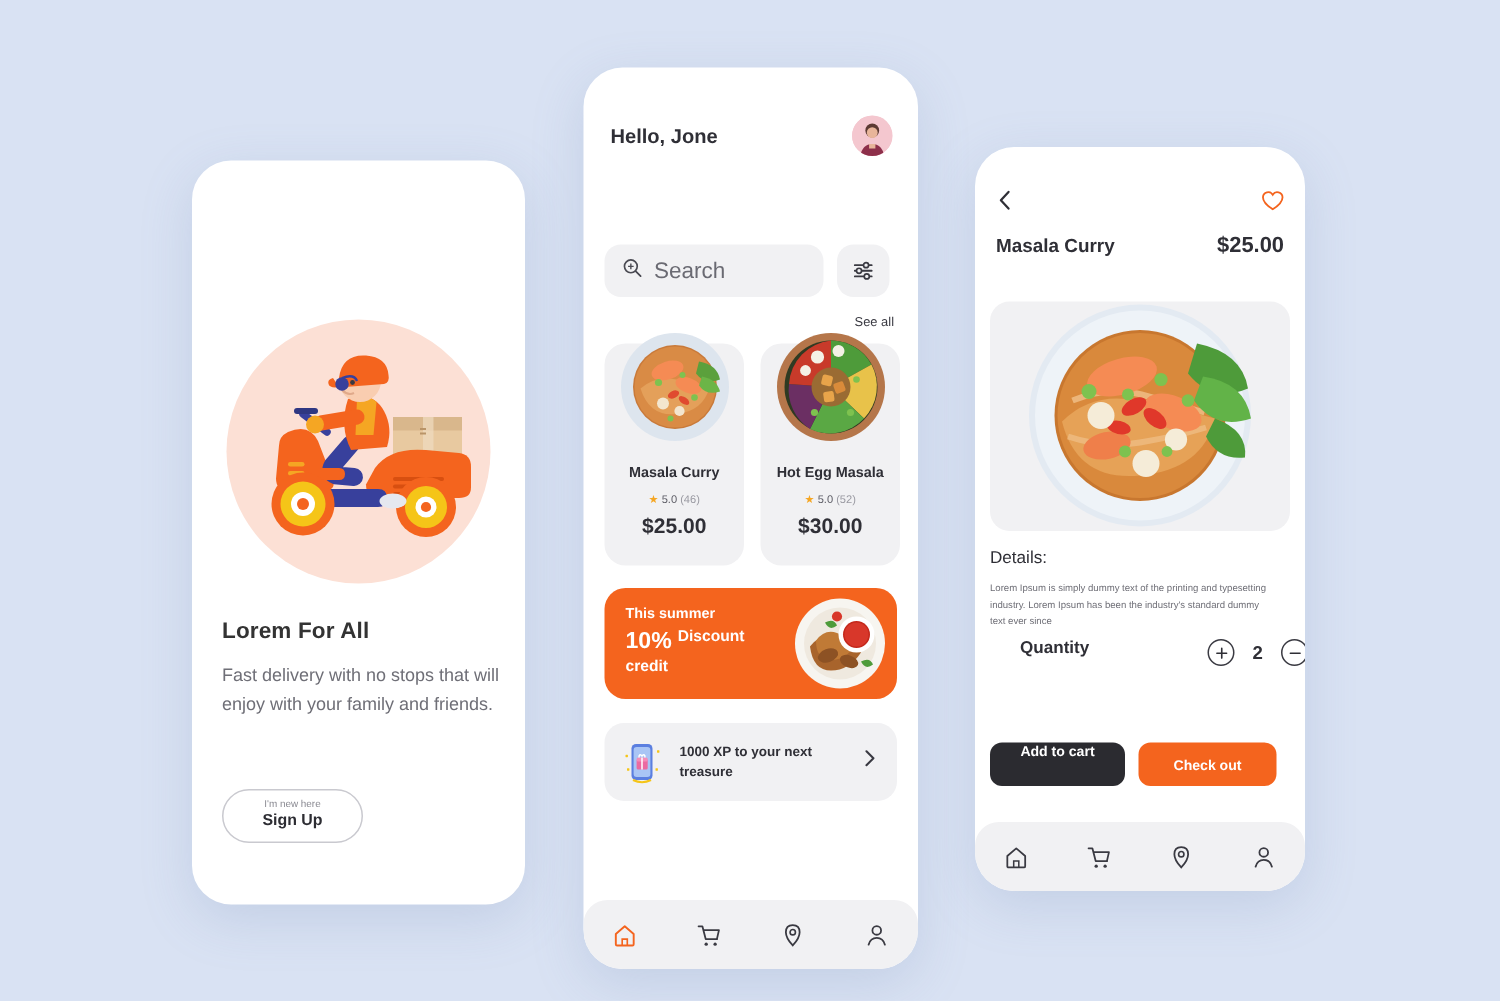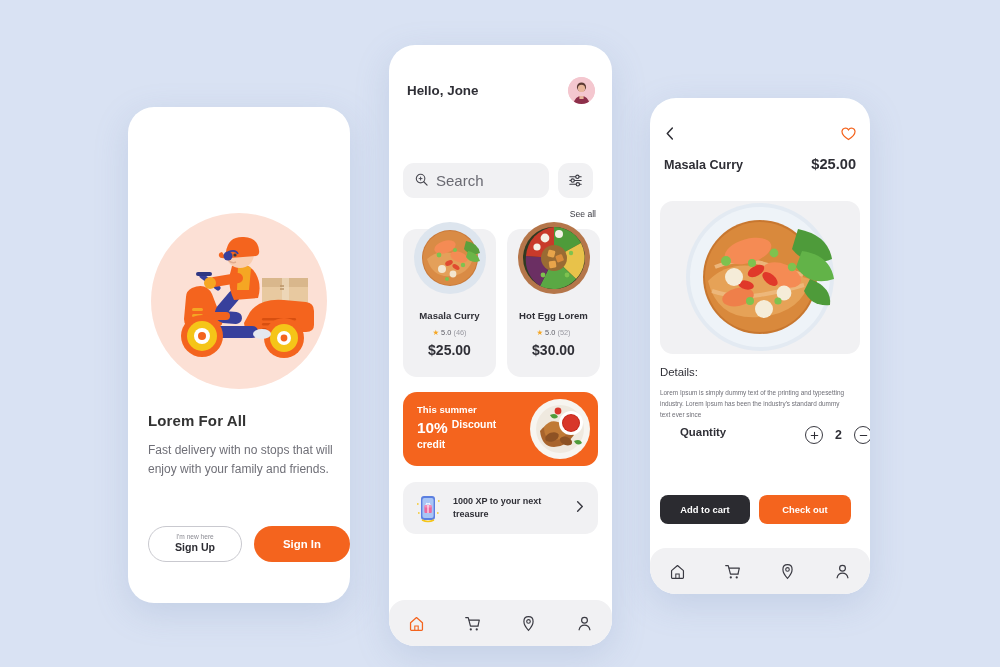--- a/index.html
+++ b/index.html
@@ -104,21 +104,21 @@
   .dt-details { position: absolute; left: 10px; top: 268px; font-size: 11.4px; font-weight: normal; color: #2f2f36; }
   .dt-desc { position: absolute; left: 10px; top: 290px; width: 190px; font-size: 6.4px; line-height: 1.68; color: #6f6f77; }
   .dt-qtyrow { position: absolute; left: 10px; top: 328px; width: 192px; display:flex; align-items:flex-start; justify-content:space-between;margin-left:20px; }
   .dt-qlabel { font-size: 11.4px; font-weight: bold; color: #2f2f36; }
   .dt-stepper { display: flex; align-items: center; gap: 11px; }
   .step-btn { width: 18px; height: 18px; border-radius: 50%; border: 1.1px solid #3a3a42;
               display:flex; align-items:center; justify-content:center; font-size: 11px; color:#2f2f36; line-height:1; }
   .qty-val { font-size: 12.4px; font-weight: bold; color: #2f2f36; min-width: 9px; text-align:center; }
   .dt-actions { position: absolute; left: 10px; top: 397px; display: flex; gap: 9px; }
   .btn-cart { width: 90px; height: 29px; border-radius: 8px; background: #2b2b30; color:#fff;
-              font-size: 9.4px; font-weight: bold; display:flex; align-items:center; justify-content:center; }
+              font-size: 9.4px; font-weight: bold; display:flex; align-items:flex-start; justify-content:center; }
   .btn-checkout { width: 92px; height: 29px; border-radius: 8px; background: #f4641e; color:#fff;
               font-size: 9.4px; font-weight: bold; display:flex; align-items:center; justify-content:center; }
   #phone-detail .navbar { height: 46px; }
   .nav-ico { width: 17px; height: 17px; display:block; }
 </style>
 </head>
 <body>
 
 <div class="stage">
 
@@ -182,23 +182,20 @@
 
     <div class="ob-text">
       <div class="ob-title">Lorem For All</div>
       <div class="ob-sub">Fast delivery with no stops that will enjoy with your family and friends.</div>
     </div>
 
     <div class="ob-buttons">
       <div class="btn-signup">
         <span class="sm">I'm new here</span>
         <span class="lg">Sign Up</span>
-      </div>
-      <div class="btn-signin">
-        <span>Sign In</span>
       </div>
     </div>
   </div>
 
   <div class="phone" id="phone-home">
 
     <div class="hm-head">
       <div class="hm-hello">Hello, Jone</div>
       <div class="avatar">
         <svg width="27" height="27" viewBox="0 0 27 27">
@@ -281,21 +278,21 @@
             <rect x="41" y="36" width="7" height="7" rx="1.4" fill="#d98b3a" transform="rotate(-20 44 39)"></rect>
             <rect x="34" y="42" width="7" height="7" rx="1.4" fill="#e8a44a" transform="rotate(-8 37 45)"></rect>
             <circle cx="30" cy="19" r="4.4" fill="#f4f1e6"></circle>
             <circle cx="44" cy="15" r="4" fill="#f4f1e6"></circle>
             <circle cx="22" cy="28" r="3.6" fill="#f4f1e6"></circle>
             <circle cx="52" cy="56" r="2.4" fill="#7ec24f"></circle>
             <circle cx="28" cy="56" r="2.4" fill="#7ec24f"></circle>
             <circle cx="56" cy="34" r="2.2" fill="#7ec24f"></circle>
           </svg>
         </div>
-        <div class="food-name">Hot Egg Lorem</div>
+        <div class="food-name">Hot Egg Masala</div>
         <div class="food-rate">
           <span class="star">★</span>
           <span>5.0</span>
           <span class="cnt">(52)</span>
         </div>
         <div class="food-price">$30.00</div>
       </div>
     </div>
 
     <div class="promo">

